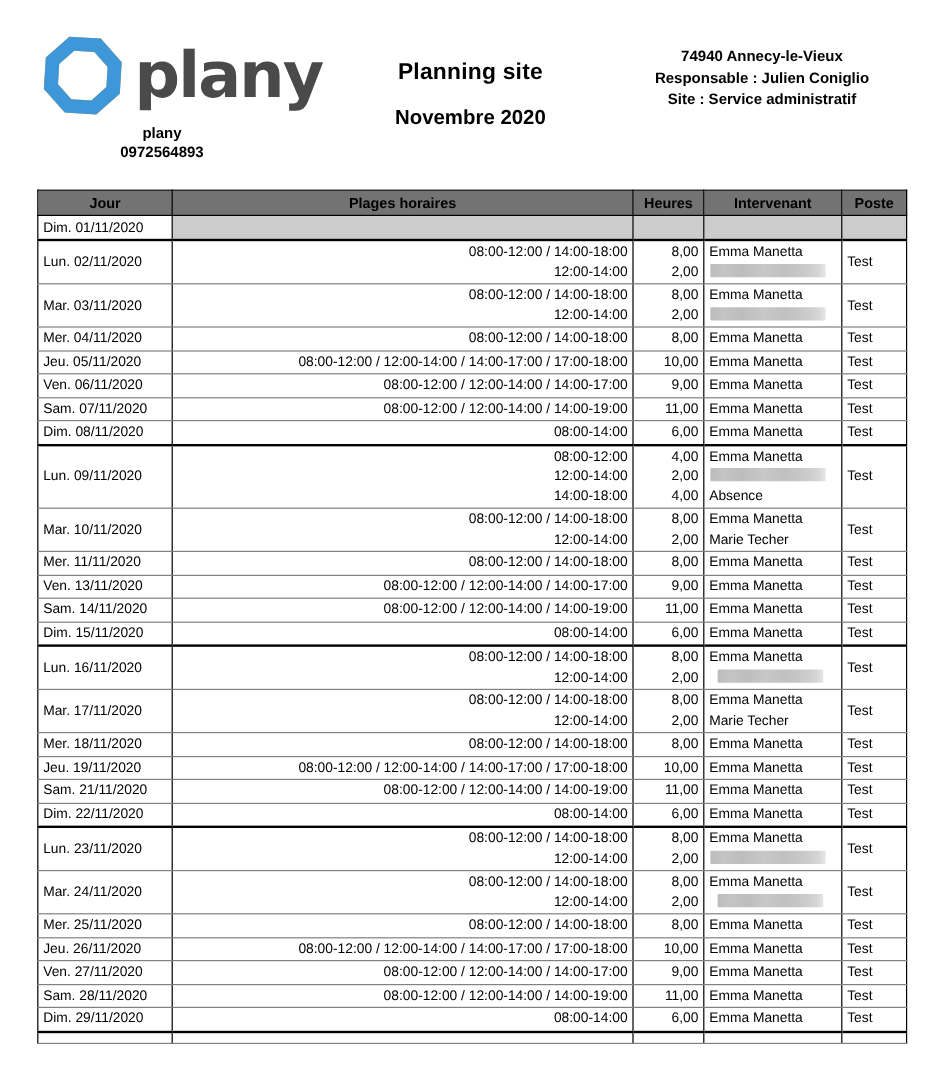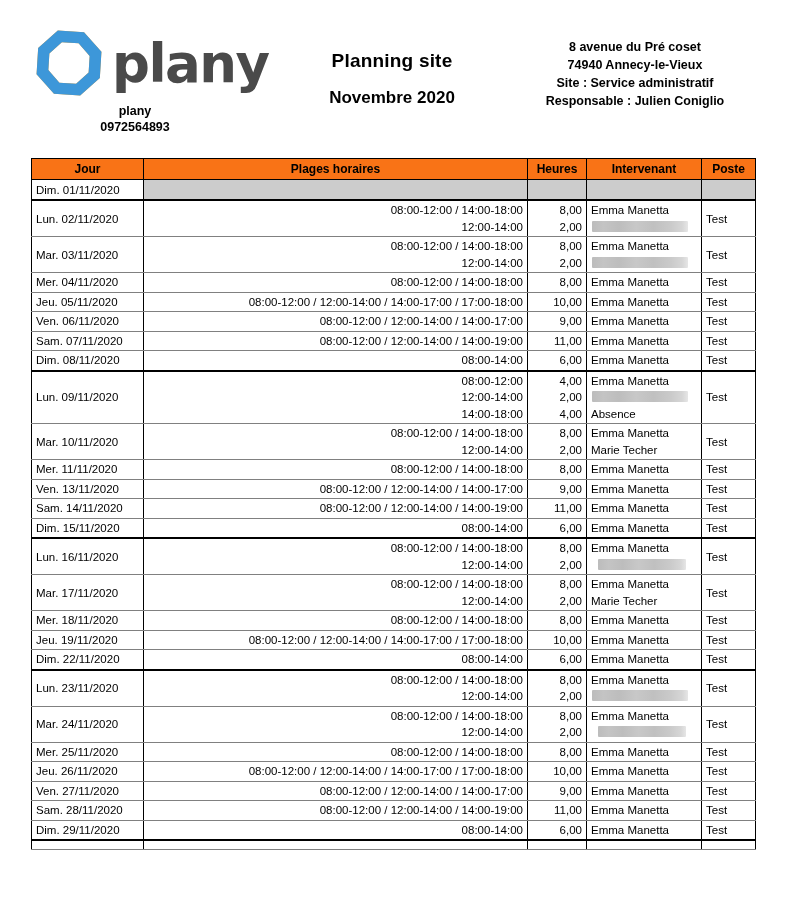--- a/index.html
+++ b/index.html
@@ -101,21 +101,21 @@
     width: 724px;
     font-size: 11.5px;
   }
   table.planning col.c-jour      { width: 112px; }
   table.planning col.c-plages    { width: 384px; }
   table.planning col.c-heures    { width: 59px; }
   table.planning col.c-interv    { width: 115px; }
   table.planning col.c-poste     { width: 54px; }
 
   table.planning th {
-    background: #f97316;
+    background: #737373;
     font-weight: bold;
     font-size: 12px;
     text-align: center;
     height: 18px;
     padding: 1px 2px;
     border: 1px solid #000000;
     color: #000000;
   }
   table.planning td {
     border-left: 1px solid #000000;
@@ -190,24 +190,23 @@
       <div>0972564893</div>
     </div>
   </div>
 
   <div class="title-block">
     <div class="title-main">Planning site</div>
     <div class="title-sub">Novembre 2020</div>
   </div>
 
   <div class="org-block">
-    <div>8 avenue du Pré coset</div>
     <div>74940 Annecy-le-Vieux</div>
+    <div>Responsable : Julien Coniglio</div>
     <div>Site : Service administratif</div>
-    <div>Responsable : Julien Coniglio</div>
   </div>
 
 </div>
 
 <div class="planning-wrap">
   <table class="planning">
     <colgroup>
       <col class="c-jour">
         <col class="c-plages">
         <col class="c-heures">
@@ -467,20 +466,33 @@
           </td>
           <td class="heures">
             <span class="line">10,00</span>
           </td>
           <td class="interv">
             <span class="line">Emma Manetta</span>
           </td>
           <td class="poste">Test</td>
         </tr>
         <tr>
+          <td class="jour">Sam. 21/11/2020</td>
+          <td class="plages">
+            <span class="line">08:00-12:00 / 12:00-14:00 / 14:00-19:00</span>
+          </td>
+          <td class="heures">
+            <span class="line">11,00</span>
+          </td>
+          <td class="interv">
+            <span class="line">Emma Manetta</span>
+          </td>
+          <td class="poste">Test</td>
+        </tr>
+        <tr>
           <td class="jour">Dim. 22/11/2020</td>
           <td class="plages">
             <span class="line">08:00-14:00</span>
           </td>
           <td class="heures">
             <span class="line">6,00</span>
           </td>
           <td class="interv">
             <span class="line">Emma Manetta</span>
           </td>

